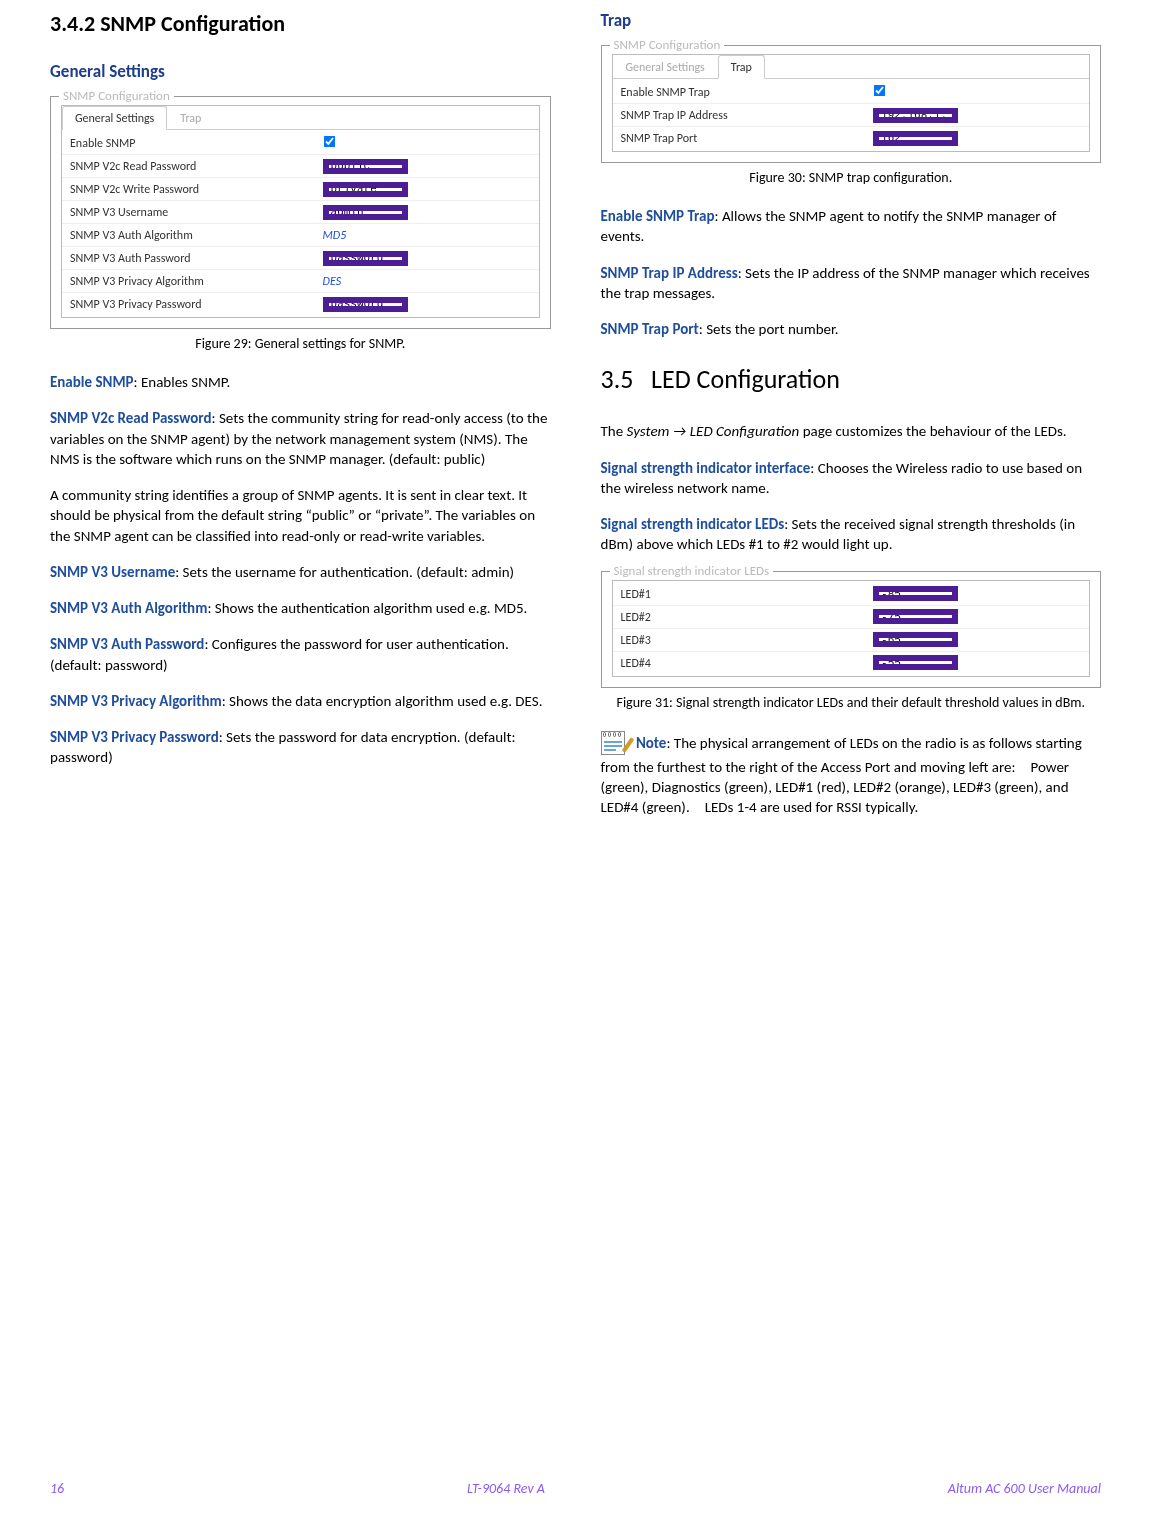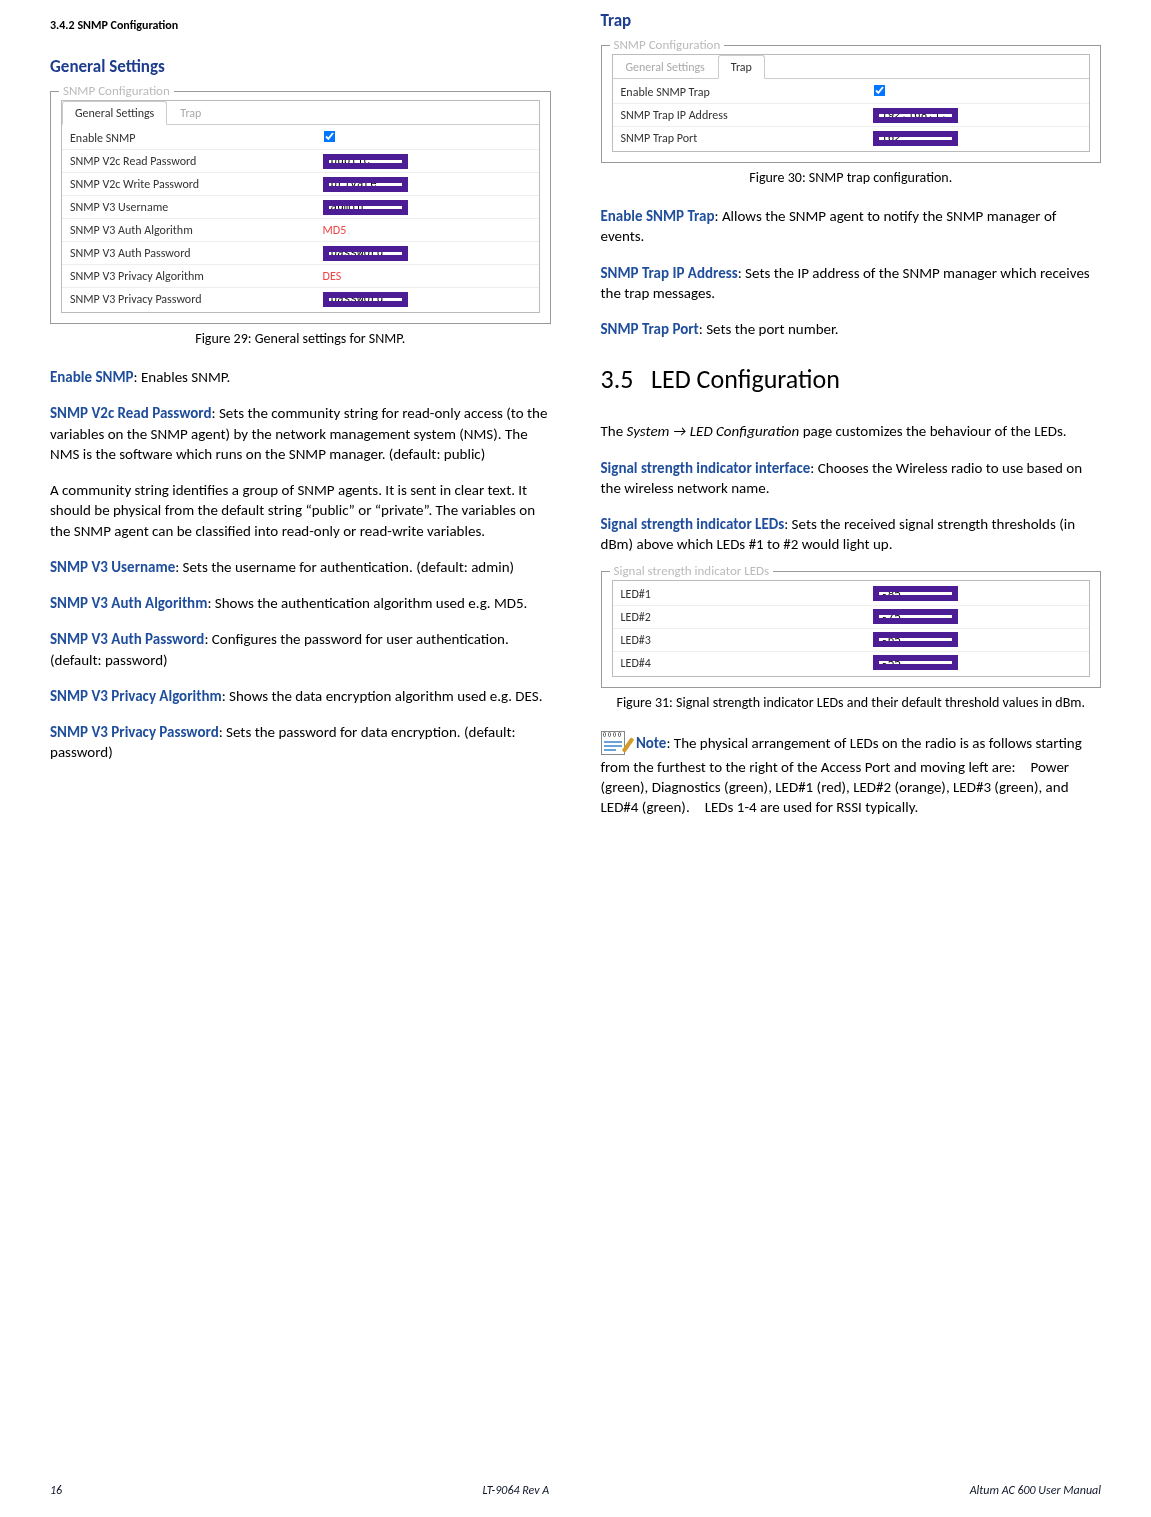--- a/index.html
+++ b/index.html
@@ -13,21 +13,21 @@
     padding: 10px 50px 20px 50px;
     display: flex;
     flex-direction: column;
   }
   .columns {
     display: flex;
     gap: 50px;
     flex: 1;
   }
   .col { width: 50%; }
-  h2 { font-size: 12px; font-weight: bold; margin: 8px 0 24px 0; }
+  h2 { font-size: 22px; font-weight: bold; margin: 0 0 24px 0; }
   h3.blue { color: #1F3D8F; font-size: 17px; font-weight: bold; margin-bottom: 14px; }
   h2.section { font-size: 26px; font-weight: normal; margin: 24px 0 26px 0; }
   .fig-box {
     border: 1px solid #999;
     padding: 8px 10px 10px 10px;
     position: relative;
     margin-bottom: 6px;
     background: #fff;
   }
   .fig-box .legend {
@@ -81,21 +81,21 @@
     padding: 2px 8px;
   }
   .row-val input[type=text] {
     border: 6px solid #4c1d95;
     font-size: 11px;
     padding: 0px 2px;
     width: 85px;
     height: 15px;
     font-family: Liberation Mono, monospace;
   }
-  .row-val.static { color: #ef4444; padding: 4px 8px; }
+  .row-val.static { color: #1d4ed8; padding: 4px 8px; font-style: italic; }
   .row-val input[type=checkbox] { transform: scale(0.9); }
   .caption {
     text-align: center;
     font-size: 14px;
     margin: 6px 0 20px 0;
   }
   p { margin-bottom: 16px; line-height: 1.35; }
   .term { color: #1F4E9C; font-weight: bold; }
   .note-icon {
     display: inline-block;
@@ -138,22 +138,22 @@
     width: 4px; height: 16px;
     background: #d49b2a;
     transform: rotate(35deg);
     right: -1px; top: 6px;
     border-radius: 1px;
   }
   .footer {
     display: flex;
     justify-content: space-between;
     font-style: italic;
-    color: #0f172a;
-    font-size: 12px;
+    color: #8b5cf6;
+    font-size: 14px;
     padding-top: 20px;
   }
 </style>
 </head>
 <body>
 
 <div class="columns">
 
   <div class="col">
     <h2>

